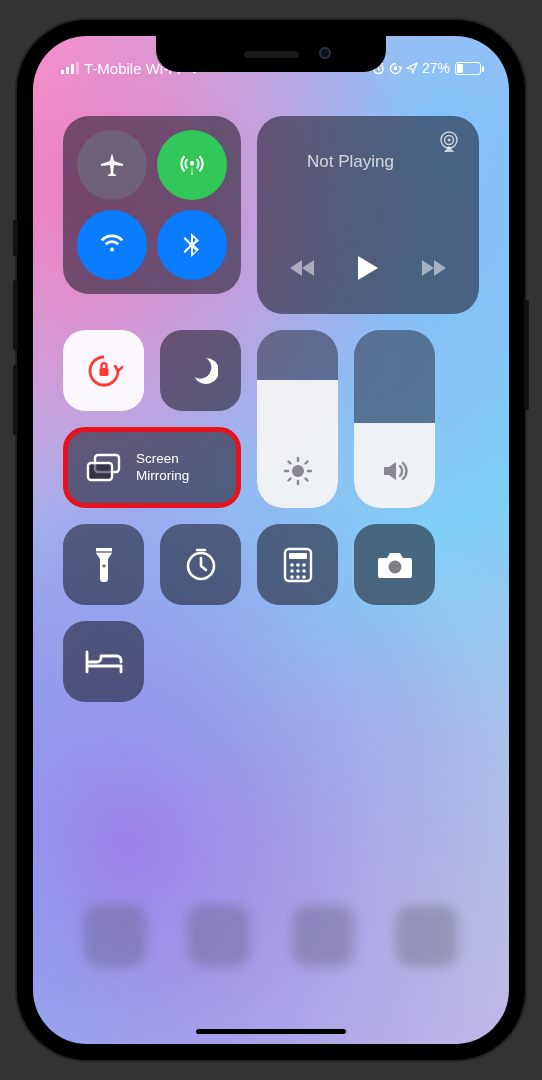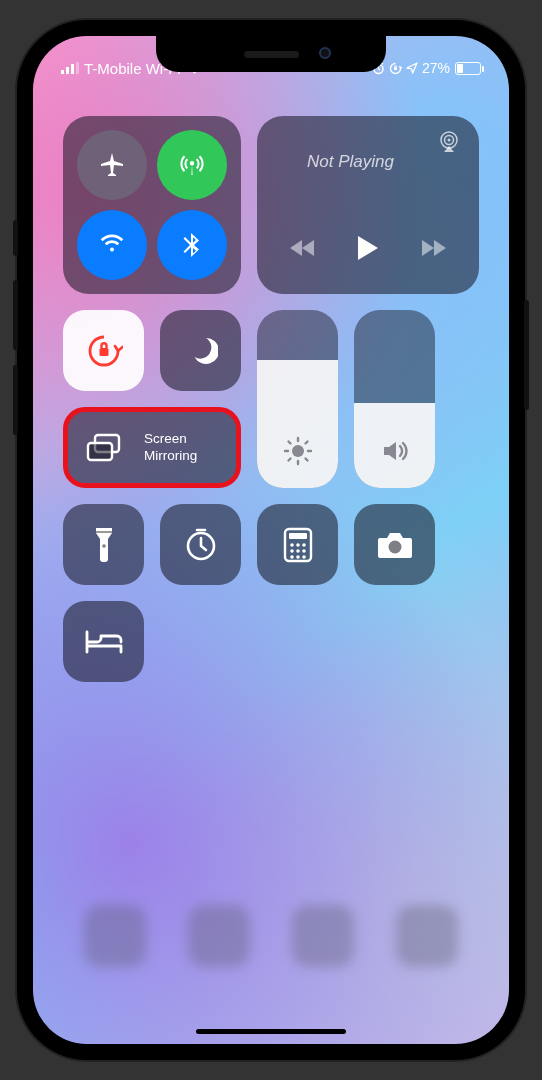--- a/index.html
+++ b/index.html
@@ -91,36 +91,36 @@
   }
   .conn-tile { width: 178px; height: 178px; padding: 14px; display: grid; grid-template-columns: 1fr 1fr; grid-template-rows: 1fr 1fr; gap: 10px; }
   .conn-tile .circ {
     border-radius: 50%;
     display: flex; align-items: center; justify-content: center;
     color: #fff;
   }
   .circ.gray { background: rgba(110,110,125,0.7); }
   .circ.green { background: #31c759; }
   .circ.blue { background: #0a7cff; }
-  .media-tile { flex: 1; height: 178px; padding: 18px 20px; position: relative; display:flex; flex-direction:column;font-style:italic; }
+  .media-tile { flex: 1; height: 198px; padding: 18px 20px; position: relative; display:flex; flex-direction:column; }
   .media-tile .airplay { position: absolute; right: 18px; top: 14px; color: rgba(255,255,255,0.7); }
   .media-tile .title { color: rgba(255,255,255,0.75); font-size: 17px; margin: 18px 0 0 30px; }
   .media-controls { display:flex; align-items:center; justify-content:center; gap:40px; margin-top:auto; margin-bottom:14px; color: rgba(255,255,255,0.5);}
   .media-controls .play { color: #fff; }
   .small-tile {
     width: 81px; height: 81px; border-radius: 22px;
     display: flex; align-items: center; justify-content: center;
     background: rgba(20,20,32,0.55);
     color: #fff;
   }
   .small-tile.light { background: rgba(255,255,255,0.92); color: #ff3b30; }
   .mirror-tile {
     width: 178px; height: 81px; border-radius: 22px;
     background: rgba(20,20,32,0.55);
-    display: flex; align-items: center; gap: 22px;
+    display: flex; align-items: center; gap: 14px;
     padding: 12px 18px;
     color: #fff;
     border: 5px solid #e8121e;
   }
   .mirror-tile .label { font-size: 13.5px; line-height: 1.2; }
   .slider {
     width: 81px; height: 178px; border-radius: 26px;
     background: rgba(20,20,32,0.45);
     position: relative; overflow: hidden;
     display: flex; align-items: flex-end; justify-content: center;

